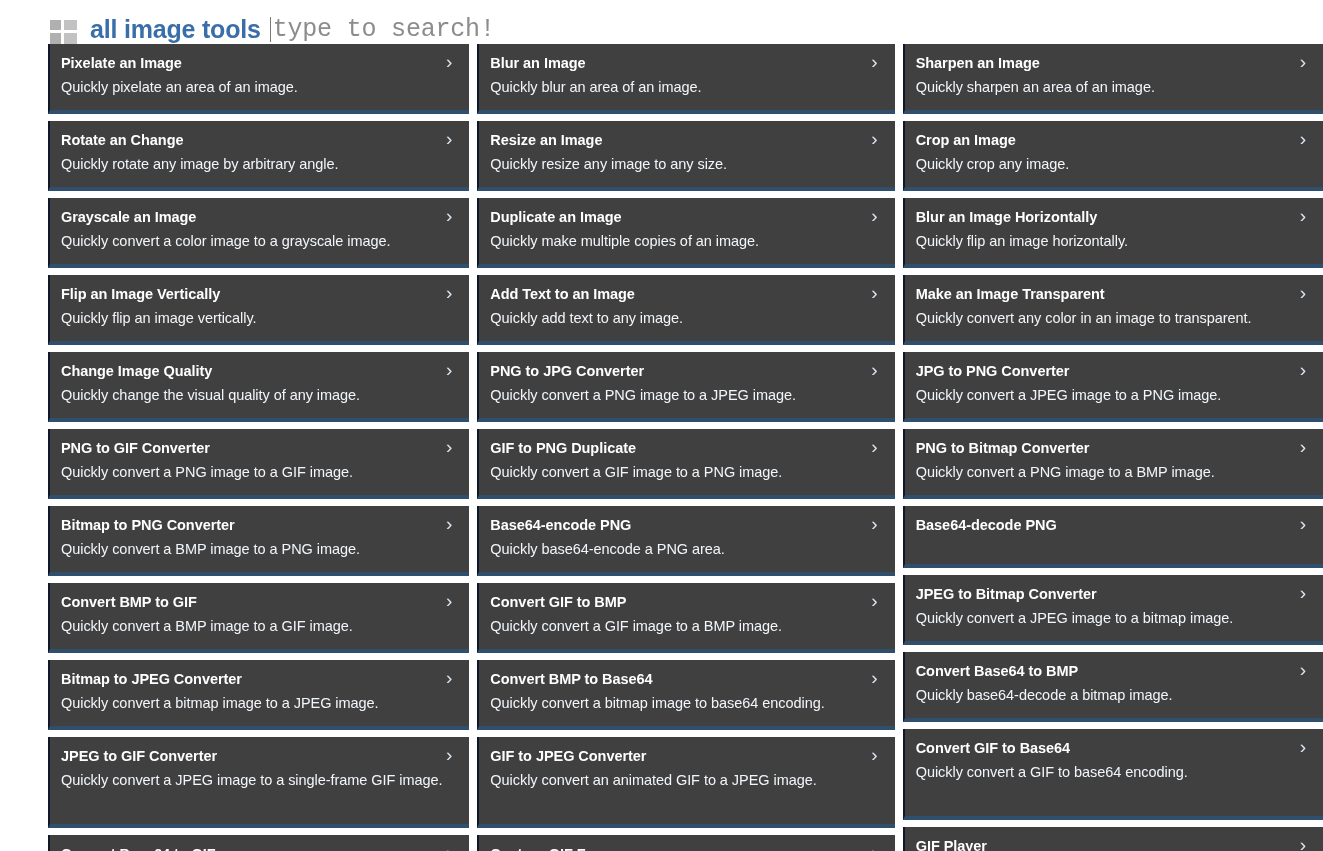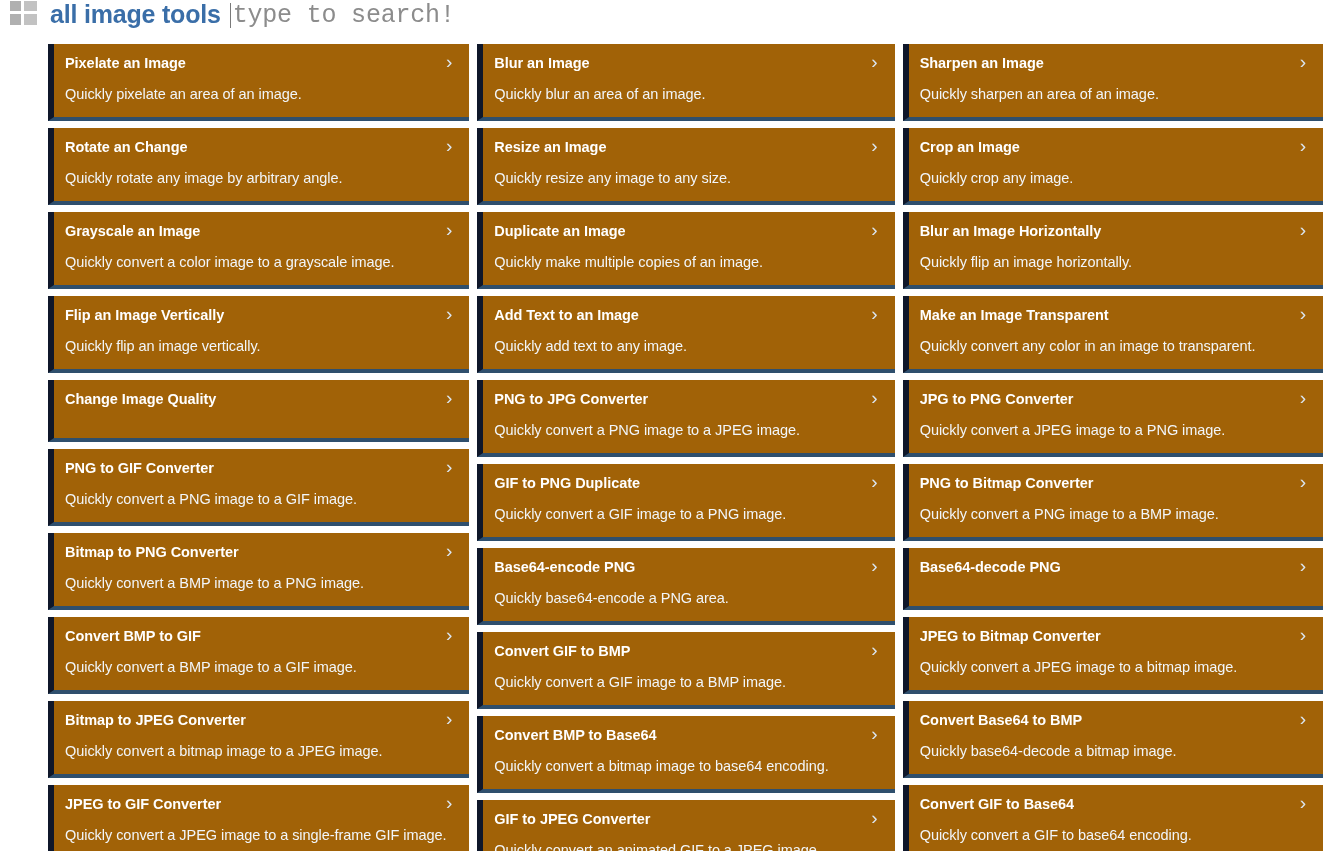--- a/index.html
+++ b/index.html
@@ -7,23 +7,24 @@
     width: 1323px;
     height: 851px;
     background: #ffffff;
     font-family: "Liberation Sans", sans-serif;
     overflow: hidden;
   }
 
   
   .header {
     display: flex;
-    align-items: flex-start;
+    align-items: flex-end;
     height: 44px;
     padding-left: 10px;
+    margin-left: 40px;
   }
   .grid-icon {
     width: 28px;
     height: 24px;
     display: grid;
     grid-template-columns: 11px 13px;
     grid-template-rows: 10px 11px;
     gap: 3px;
     margin-right: 12px;
     margin-top: 1px;
@@ -75,23 +76,23 @@
   .col.c2 { width: 419px; }
   .col.c3 { width: 422px; }
 
   .cols {
     display: flex;
     gap: 8px;
     padding-left: 48px;
   }
 
   .card {
-    background: #a16207;
+    background: #404040;
     border-bottom: 4px solid #2f4f6d;
-    border-left: 6px solid #0f172a;
+    border-left: 2px solid #0f172a;
     padding: 9px 14px 11px 11px;
     position: relative;
     cursor: pointer;
     display: block;
     min-height: 62px;
   }
   .card-row1 {
     display: flex;
     align-items: flex-start;
     justify-content: space-between;
@@ -108,21 +109,21 @@
     font-size: 19px;
     line-height: 18px;
     font-weight: 400;
     padding-right: 3px;
     flex: 0 0 auto;
   }
   .card-desc {
     font-size: 14.5px;
     color: #f2f6fa;
     line-height: 23px;
-    margin-top: 10px;
+    margin-top: 3px;
     letter-spacing: -0.05px;
   }
   .card.tall { min-height: 91px; }
 </style>
 </head>
 <body>
 
 <div class="header">
   <span class="grid-icon">
     <i class="sq1"></i>
@@ -165,20 +166,21 @@
           <div class="card-title">Flip an Image Vertically</div>
           <span class="chevron">›</span>
         </div>
         <div class="card-desc">Quickly flip an image vertically.</div>
       </div>
       <div class="card">
         <div class="card-row1">
           <div class="card-title">Change Image Quality</div>
           <span class="chevron">›</span>
         </div>
+        <div class="card-desc">Quickly change the visual quality of any image.</div>
       </div>
       <div class="card">
         <div class="card-row1">
           <div class="card-title">PNG to GIF Converter</div>
           <span class="chevron">›</span>
         </div>
         <div class="card-desc">Quickly convert a PNG image to a GIF image.</div>
       </div>
       <div class="card">
         <div class="card-row1">

